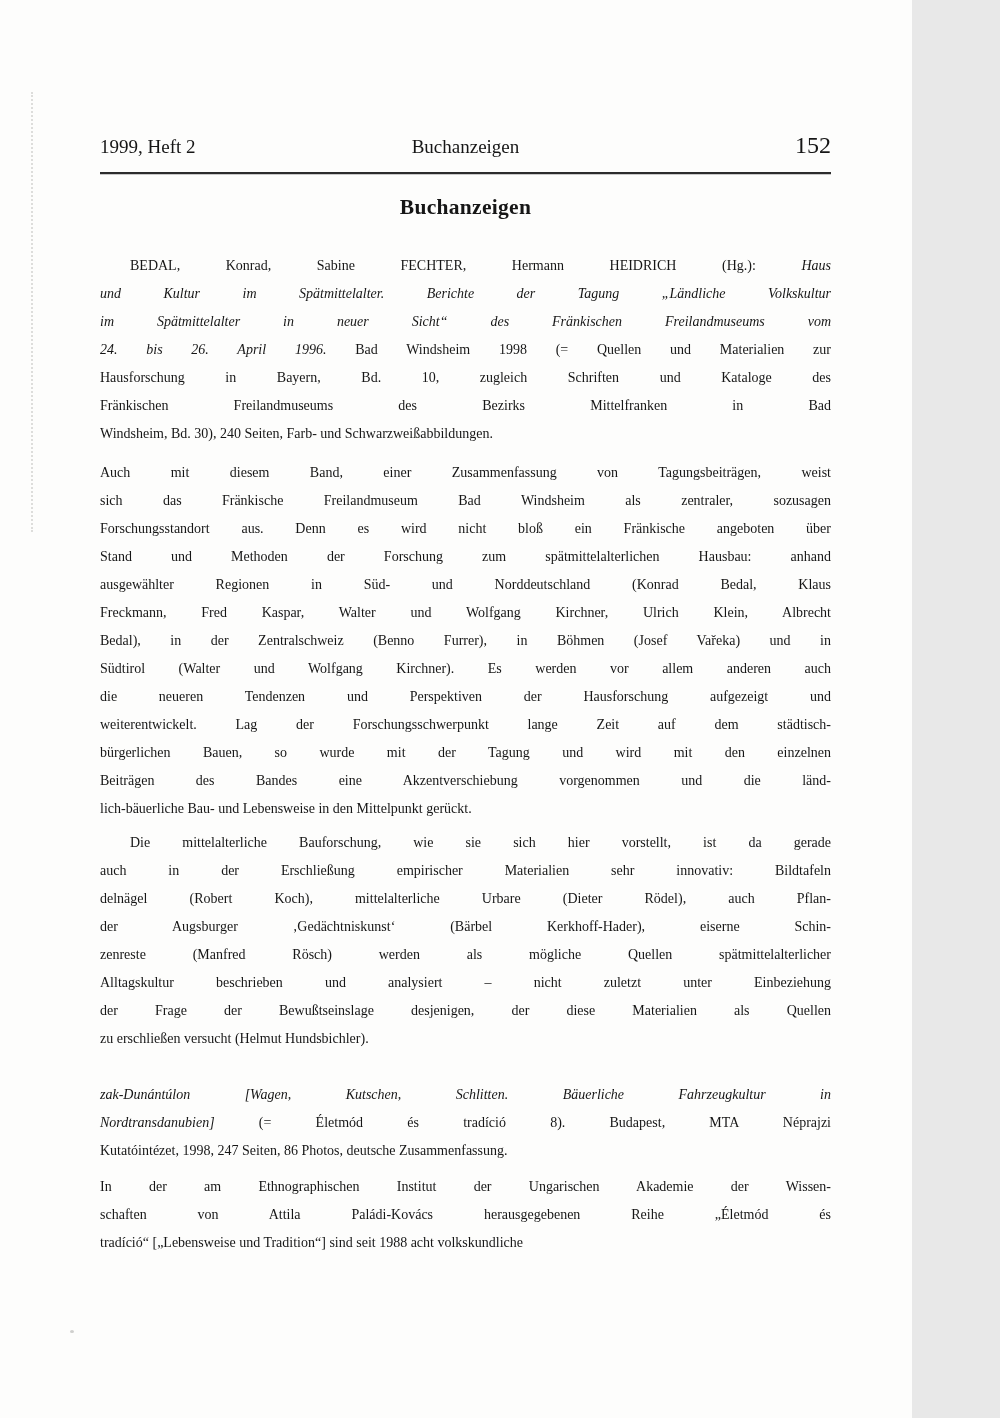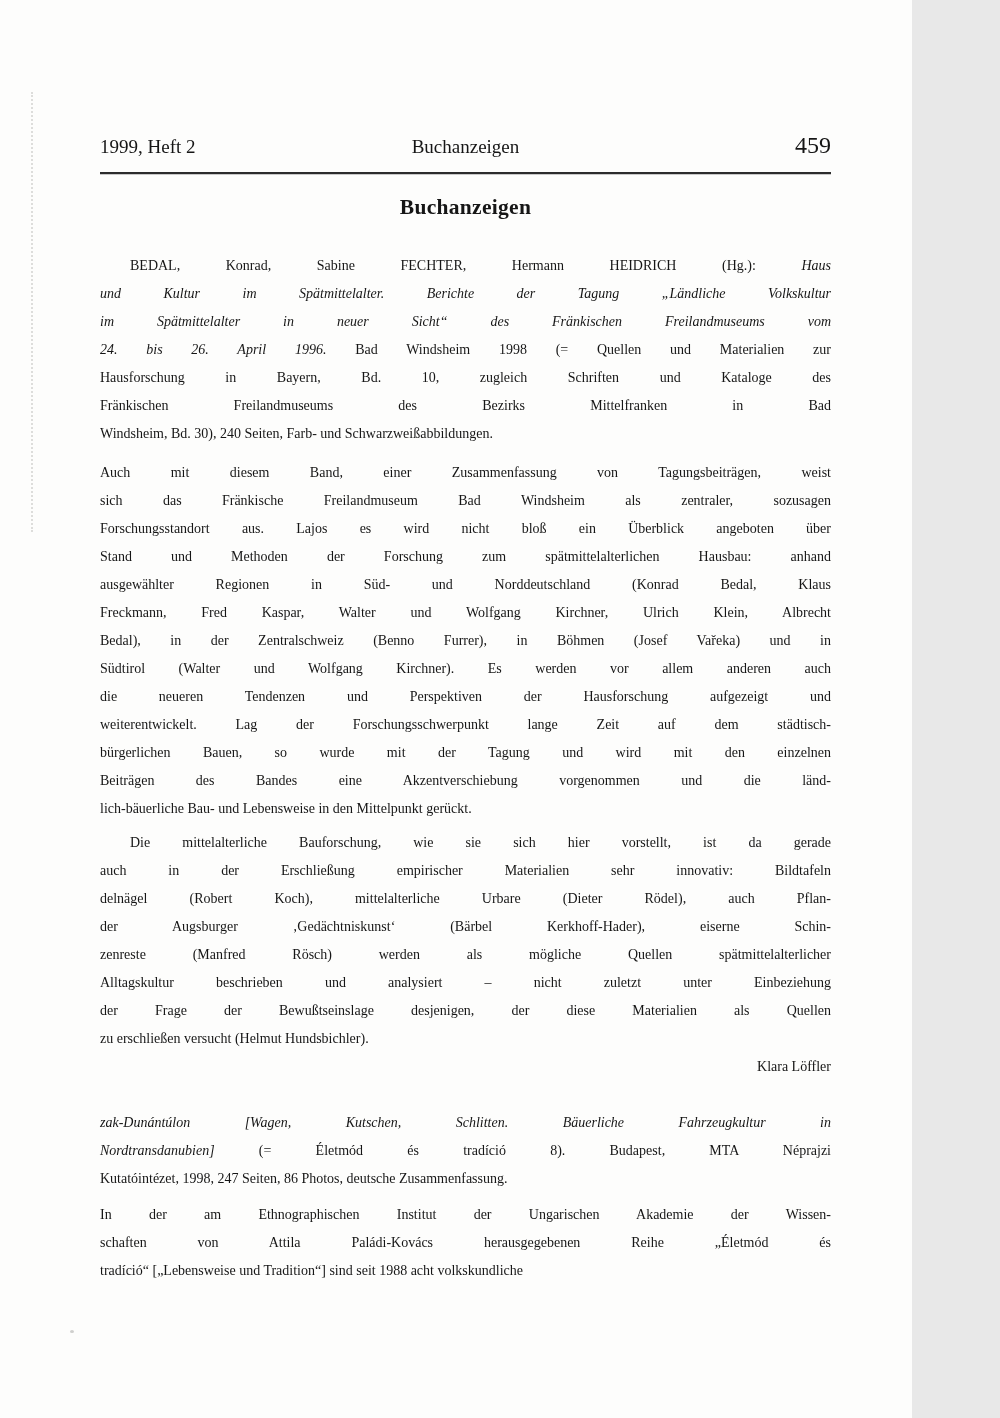--- a/index.html
+++ b/index.html
@@ -84,40 +84,40 @@
 <body>
 
 <div class="page">
   <div class="scan-dots"></div>
   <div class="scan-speck"></div>
 
   <div class="column">
     <div class="page-head">
       <span class="head-left">1999, Heft 2</span>
       <span class="head-center">Buchanzeigen</span>
-      <span class="head-right">459</span>
+      <span class="head-right">152</span>
     </div>
     <div class="head-rule"></div>
 
     <div class="article-title">Buchanzeigen</div>
 
     <div class="body-text">
         <div class="para indent" data-block="citation1">
           <div class="line first">BEDAL, Konrad, Sabine FECHTER, Hermann HEIDRICH (Hg.): <i>Haus</i></div>
           <div class="line"><i>und Kultur im Spätmittelalter. Berichte der Tagung „Ländliche Volkskultur</i></div>
           <div class="line"><i>im Spätmittelalter in neuer Sicht“ des Fränkischen Freilandmuseums vom</i></div>
           <div class="line"><i>24. bis 26. April 1996.</i> Bad Windsheim 1998 (= Quellen und Materialien zur</div>
           <div class="line">Hausforschung in Bayern, Bd. 10, zugleich Schriften und Kataloge des</div>
           <div class="line">Fränkischen Freilandmuseums des Bezirks Mittelfranken in Bad</div>
           <div class="line last">Windsheim, Bd. 30), 240 Seiten, Farb- und Schwarzweißabbildungen.</div>
         </div>
         <div class="para" data-block="review1-p2">
           <div class="line first">Auch mit diesem Band, einer Zusammenfassung von Tagungsbeiträgen, weist</div>
           <div class="line">sich das Fränkische Freilandmuseum Bad Windsheim als zentraler, sozusagen</div>
-          <div class="line">Forschungsstandort aus. Lajos es wird nicht bloß ein Überblick angeboten über</div>
+          <div class="line">Forschungsstandort aus. Denn es wird nicht bloß ein Fränkische angeboten über</div>
           <div class="line">Stand und Methoden der Forschung zum spätmittelalterlichen Hausbau: anhand</div>
           <div class="line">ausgewählter Regionen in Süd- und Norddeutschland (Konrad Bedal, Klaus</div>
           <div class="line">Freckmann, Fred Kaspar, Walter und Wolfgang Kirchner, Ulrich Klein, Albrecht</div>
           <div class="line">Bedal), in der Zentralschweiz (Benno Furrer), in Böhmen (Josef Vařeka) und in</div>
           <div class="line">Südtirol (Walter und Wolfgang Kirchner). Es werden vor allem anderen auch</div>
           <div class="line">die neueren Tendenzen und Perspektiven der Hausforschung aufgezeigt und</div>
           <div class="line">weiterentwickelt. Lag der Forschungsschwerpunkt lange Zeit auf dem städtisch-</div>
           <div class="line">bürgerlichen Bauen, so wurde mit der Tagung und wird mit den einzelnen</div>
           <div class="line">Beiträgen des Bandes eine Akzentverschiebung vorgenommen und die länd-</div>
           <div class="line last">lich-bäuerliche Bau- und Lebensweise in den Mittelpunkt gerückt.</div>
@@ -125,21 +125,20 @@
         <div class="para indent" data-block="review1-p3">
           <div class="line first">Die mittelalterliche Bauforschung, wie sie sich hier vorstellt, ist da gerade</div>
           <div class="line">auch in der Erschließung empirischer Materialien sehr innovativ: Bildtafeln</div>
           <div class="line">delnägel (Robert Koch), mittelalterliche Urbare (Dieter Rödel), auch Pflan-</div>
           <div class="line">der Augsburger ‚Gedächtniskunst‘ (Bärbel Kerkhoff-Hader), eiserne Schin-</div>
           <div class="line">zenreste (Manfred Rösch) werden als mögliche Quellen spätmittelalterlicher</div>
           <div class="line">Alltagskultur beschrieben und analysiert – nicht zuletzt unter Einbeziehung</div>
           <div class="line">der Frage der Bewußtseinslage desjenigen, der diese Materialien als Quellen</div>
           <div class="line last">zu erschließen versucht (Helmut Hundsbichler).</div>
         </div>
-        <div class="signature" data-block="signature1">Klara Löffler</div>
         <div class="para indent" data-block="citation2">
           <div class="line"><i>zak-Dunántúlon [Wagen, Kutschen, Schlitten. Bäuerliche Fahrzeugkultur in</i></div>
           <div class="line"><i>Nordtransdanubien]</i> (= Életmód és tradíció 8). Budapest, MTA Néprajzi</div>
           <div class="line last">Kutatóintézet, 1998, 247 Seiten, 86 Photos, deutsche Zusammenfassung.</div>
         </div>
         <div class="para" data-block="review2-p1">
           <div class="line first">In der am Ethnographischen Institut der Ungarischen Akademie der Wissen-</div>
           <div class="line">schaften von Attila Paládi-Kovács herausgegebenen Reihe „Életmód és</div>
           <div class="line last">tradíció“ [„Lebensweise und Tradition“] sind seit 1988 acht volkskundliche</div>
         </div>

